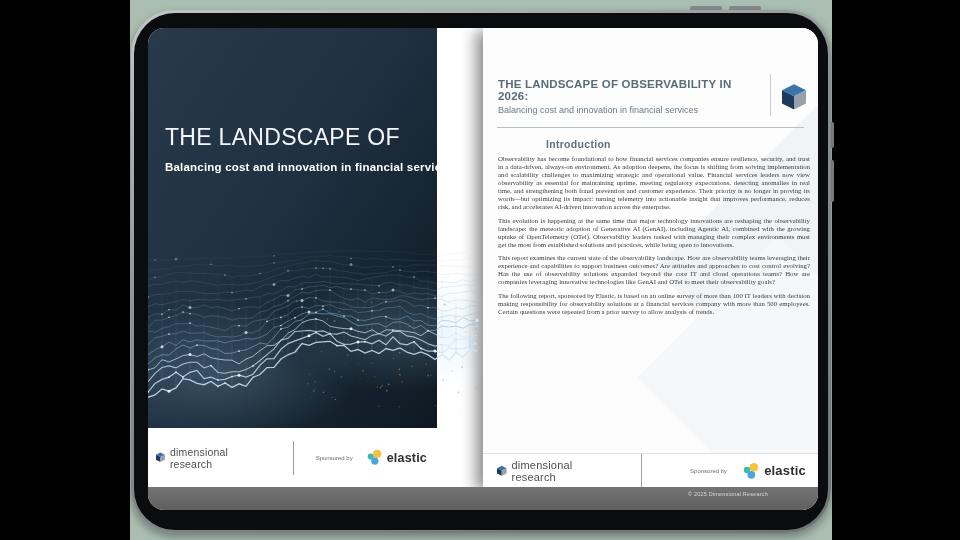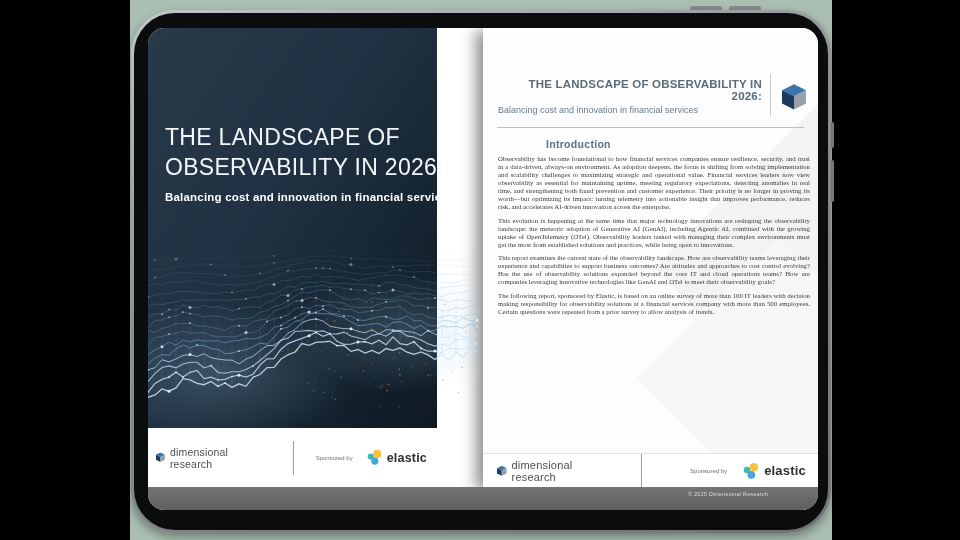--- a/index.html
+++ b/index.html
@@ -45,21 +45,21 @@
   .intro-footer .elastic-text { font-size:13px; }
 
   
   .page-intro { position:absolute; left:335px; top:0; width:335px; height:459px; background:#fdfdfd;
                 box-shadow:-7px 3px 14px rgba(0,0,0,.45); overflow:hidden; }
   .wm { position:absolute; background:#f2f3f4; transform:rotate(45deg); z-index:0; }
   .wm1 { right:-150px; top:110px; width:260px; height:260px; }
   .wm2 { right:-60px; top:250px; width:200px; height:200px; background:#f6f7f8; }
   .intro-inner { position:relative; z-index:1; }
   .intro-header { position:absolute; left:15px; top:50px; width:264px; }
-  .ih-title { font-size:11.5px; font-weight:700; letter-spacing:.2px; color:#5a6b7c;text-align:right; }
+  .ih-title { font-size:11.5px; font-weight:700; letter-spacing:.2px; color:#5a6b7c; }
   .ih-sub { margin-top:3px; font-size:9px; color:#6b7a87; }
   .ih-div { position:absolute; left:287px; top:46px; width:1px; height:42px; background:#c6cdd3; }
   .ih-cube { position:absolute; left:299px; top:56px; }
   .ih-rule { position:absolute; left:14px; top:99px; width:307px; height:1px; background:#b7c0c7; }
   .intro-h2 { position:absolute; left:15px; top:110px; font-size:10.5px; font-weight:700;
               letter-spacing:.3px; color:#5d7183;padding-left:48px; }
   .intro-body { position:absolute; left:15px; top:127px; width:312px;
                 font-family:"Liberation Serif",serif; font-size:6.8px; line-height:8px;
                 color:#3a3b3d; text-align:justify; }
   .intro-body p { margin-bottom:5.5px; }
@@ -568,21 +568,20 @@
             <circle cx="223.4" cy="89.1" r="0.84" fill="#d08a4e" fill-opacity="0.45"></circle>
             <circle cx="295.2" cy="166.9" r="0.84" fill="#d08a4e" fill-opacity="0.51"></circle>
             <circle cx="155.5" cy="109.8" r="0.93" fill="#d08a4e" fill-opacity="0.26"></circle>
             <circle cx="219.7" cy="115.1" r="0.62" fill="#d08a4e" fill-opacity="0.43"></circle>
             <circle cx="263.8" cy="153.5" r="0.63" fill="#d08a4e" fill-opacity="0.60"></circle>
             <circle cx="232.6" cy="174.5" r="0.73" fill="#d08a4e" fill-opacity="0.65"></circle>
           </svg>
         <div class="cover-text">
           <div class="cover-title">
             <div>THE LANDSCAPE OF</div>
-            <div>OBSERVABILITY IN 2026:</div>
           </div>
           <div class="cover-sub">Balancing cost and innovation in financial services</div>
         </div>
         <div class="page-footer cover-footer">
           <div class="dr-logo">
             <svg width="13" height="15" viewBox="0 0 20 22">
               <polygon points="10,0 20,5 10,10 0,5" fill="#3b74ab"></polygon>
               <polygon points="0,5 10,10 10,21 0,16" fill="#1c3a5e"></polygon>
               <polygon points="10,10 20,5 20,16 10,21" fill="#97a1a9"></polygon>
             </svg>

